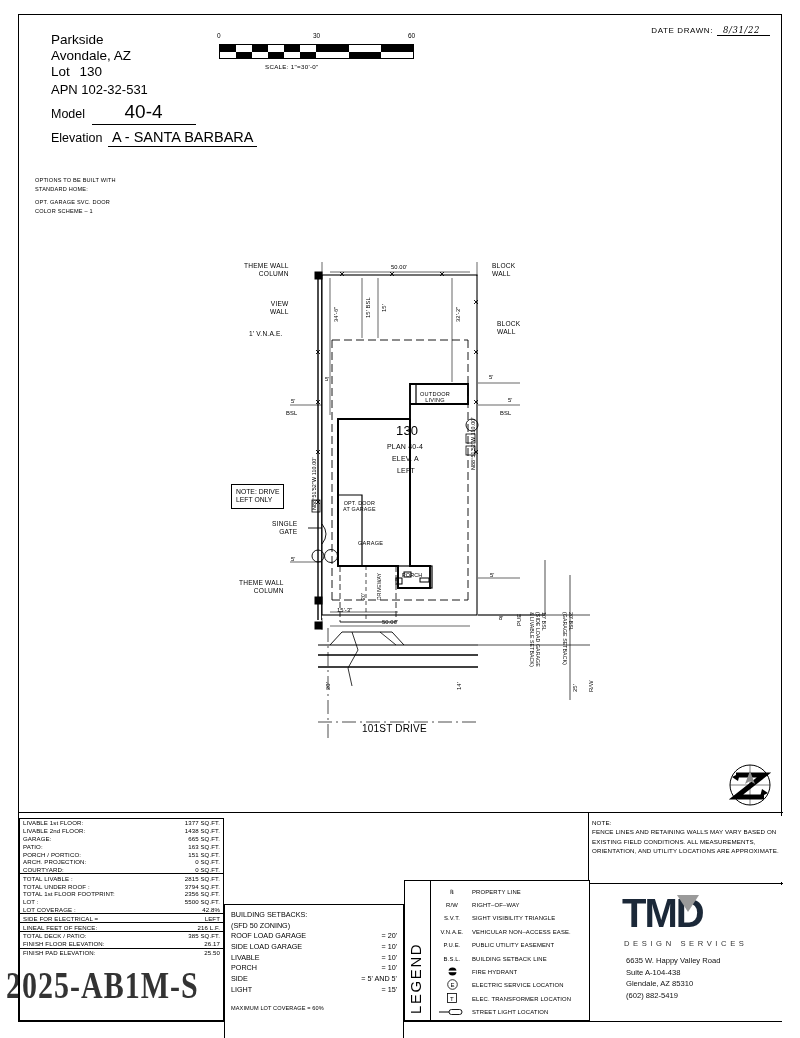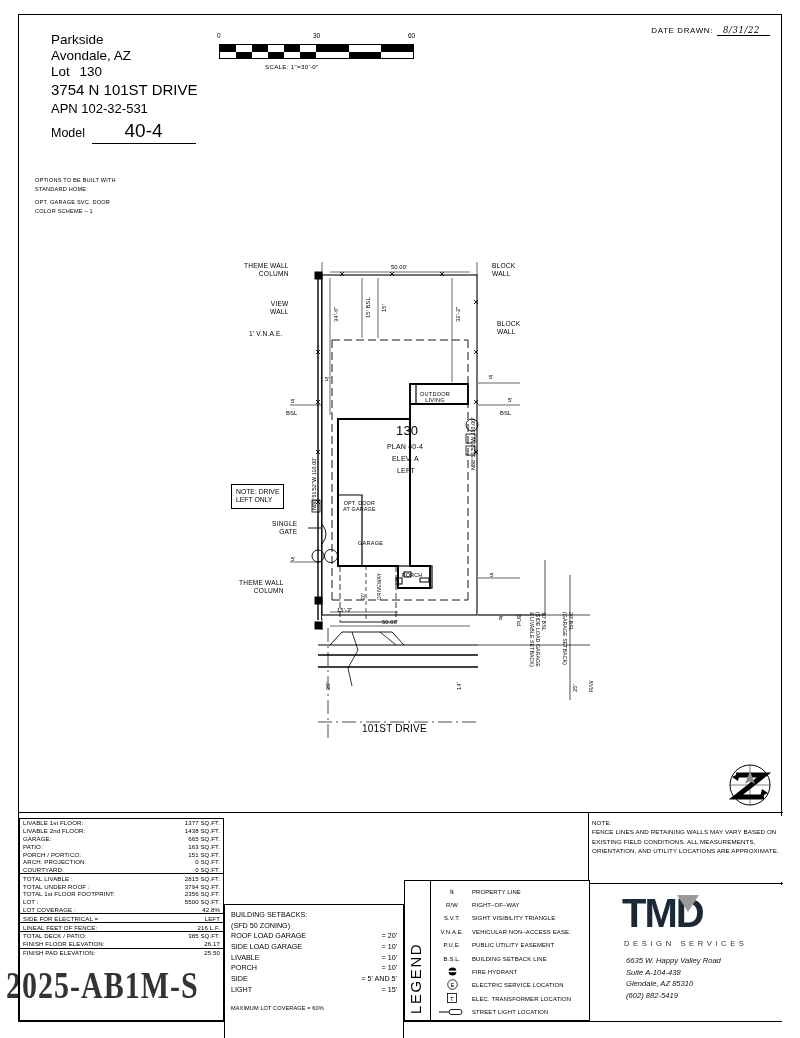--- a/index.html
+++ b/index.html
@@ -59,21 +59,21 @@
        transform:rotate(-90deg);font-size:15px;letter-spacing:1.6px;white-space:nowrap;}
   #legend .rows{position:absolute;left:27px;top:4px;right:2px;font-size:5.9px;letter-spacing:.15px;}
   #legend .lrow{display:flex;align-items:center;height:13.4px;}
   #legend .sym{width:40px;text-align:center;font-size:5.9px;}
   #legend .txt{flex:1;}
 
   #tmd{left:590px;top:885px;width:192px;height:136px;border:0;}
   #tmdlogo{position:absolute;left:32px;top:6px;font-size:40px;font-weight:bold;
            letter-spacing:-2px;color:#1b2838;font-family:"Liberation Sans",sans-serif;}
   #tmdsub{position:absolute;left:34px;top:54px;font-size:7.6px;letter-spacing:3.6px;color:#333;}
-  #tmdaddr{position:absolute;left:36px;top:70px;font-size:7.6px;line-height:1.52;color:#111;font-style:italic;}
+  #tmdaddr{position:absolute;left:36px;top:70px;font-size:7.6px;line-height:1.52;color:#111;}
 
   #note{left:590px;top:816px;width:192px;height:66px;border:0;}
   #note .inner{font-size:6.2px;line-height:1.5;letter-spacing:.12px;padding:2px 2px;}
 
   
   .vdiv{position:absolute;width:1px;background:#000;}
   .hdiv{position:absolute;height:1px;background:#000;}
 
   
   #north{position:absolute;left:722px;top:757px;width:56px;height:56px;}
@@ -89,25 +89,28 @@
 <div id="sheet">
   <div class="frame"></div>
 
   <div id="hdr-block">
     <div class="ttl">Parkside</div>
     <div class="ttl">Avondale, AZ</div>
     <div class="ttl">
       <span>Lot</span>
       <span style="margin-left:6px">130</span>
     </div>
-    <div style="font-size:15px;margin-top:2px">3754 N 101ST DRIVE</div>
     <div style="font-size:13px;margin-top:3px">APN  102-32-531</div>
     <div style="margin-top:4px;font-size:12.5px">
       <span>Model</span>
       <span class="ul" style="min-width:96px;text-align:center;font-size:19px;margin-left:3px">40-4</span>
+    </div>
+    <div style="margin-top:4px;font-size:12.5px">
+      <span>Elevation</span>
+      <span class="ul" style="font-size:14.5px;margin-left:2px">A - SANTA BARBARA</span>
     </div>
   </div>
 
   <div id="opts">
     <div>OPTIONS TO BE BUILT WITH</div>
     <div>STANDARD HOME:</div>
     <div style="height:5px"></div>
     <div>OPT. GARAGE SVC. DOOR</div>
     <div>COLOR SCHEME – 1</div>
   </div>

